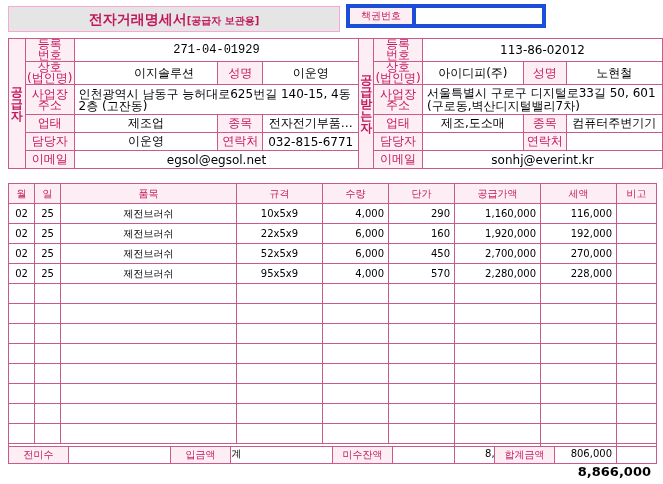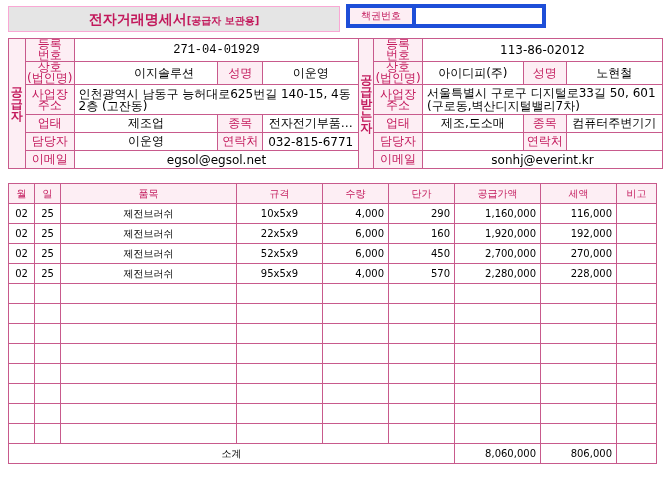--- a/index.html
+++ b/index.html
@@ -327,15 +327,40 @@
     <tbody>
         <tr>
       <td colspan="6" class="ctr">소계</td>
       <td class="rgt">8,060,000</td>
       <td class="rgt">806,000</td>
       <td class="rgt"></td>
     </tr>
   </tbody>
     </table>
 
-
+  <table class="bottom">
+    <colgroup>
+      <col style="width:60px">
+        <col style="width:102px">
+      <col style="width:60px">
+        <col style="width:102px">
+      <col style="width:60px">
+        <col style="width:102px">
+      <col style="width:60px">
+        <col style="width:102px">
+    </colgroup>
+    <tbody>
+        <tr>
+      <td class="l">전미수</td>
+      <td class="rgt"></td>
+      <td class="l">입금액</td>
+      <td class="rgt"></td>
+      <td class="l">미수잔액</td>
+      <td class="rgt"></td>
+      <td class="l">합계금액</td>
+      <td class="rgt"></td>
+    </tr>
+  </tbody>
+    </table>
+
+  <div class="grand">8,866,000</div>
 
 </div>
 
 </body></html>

